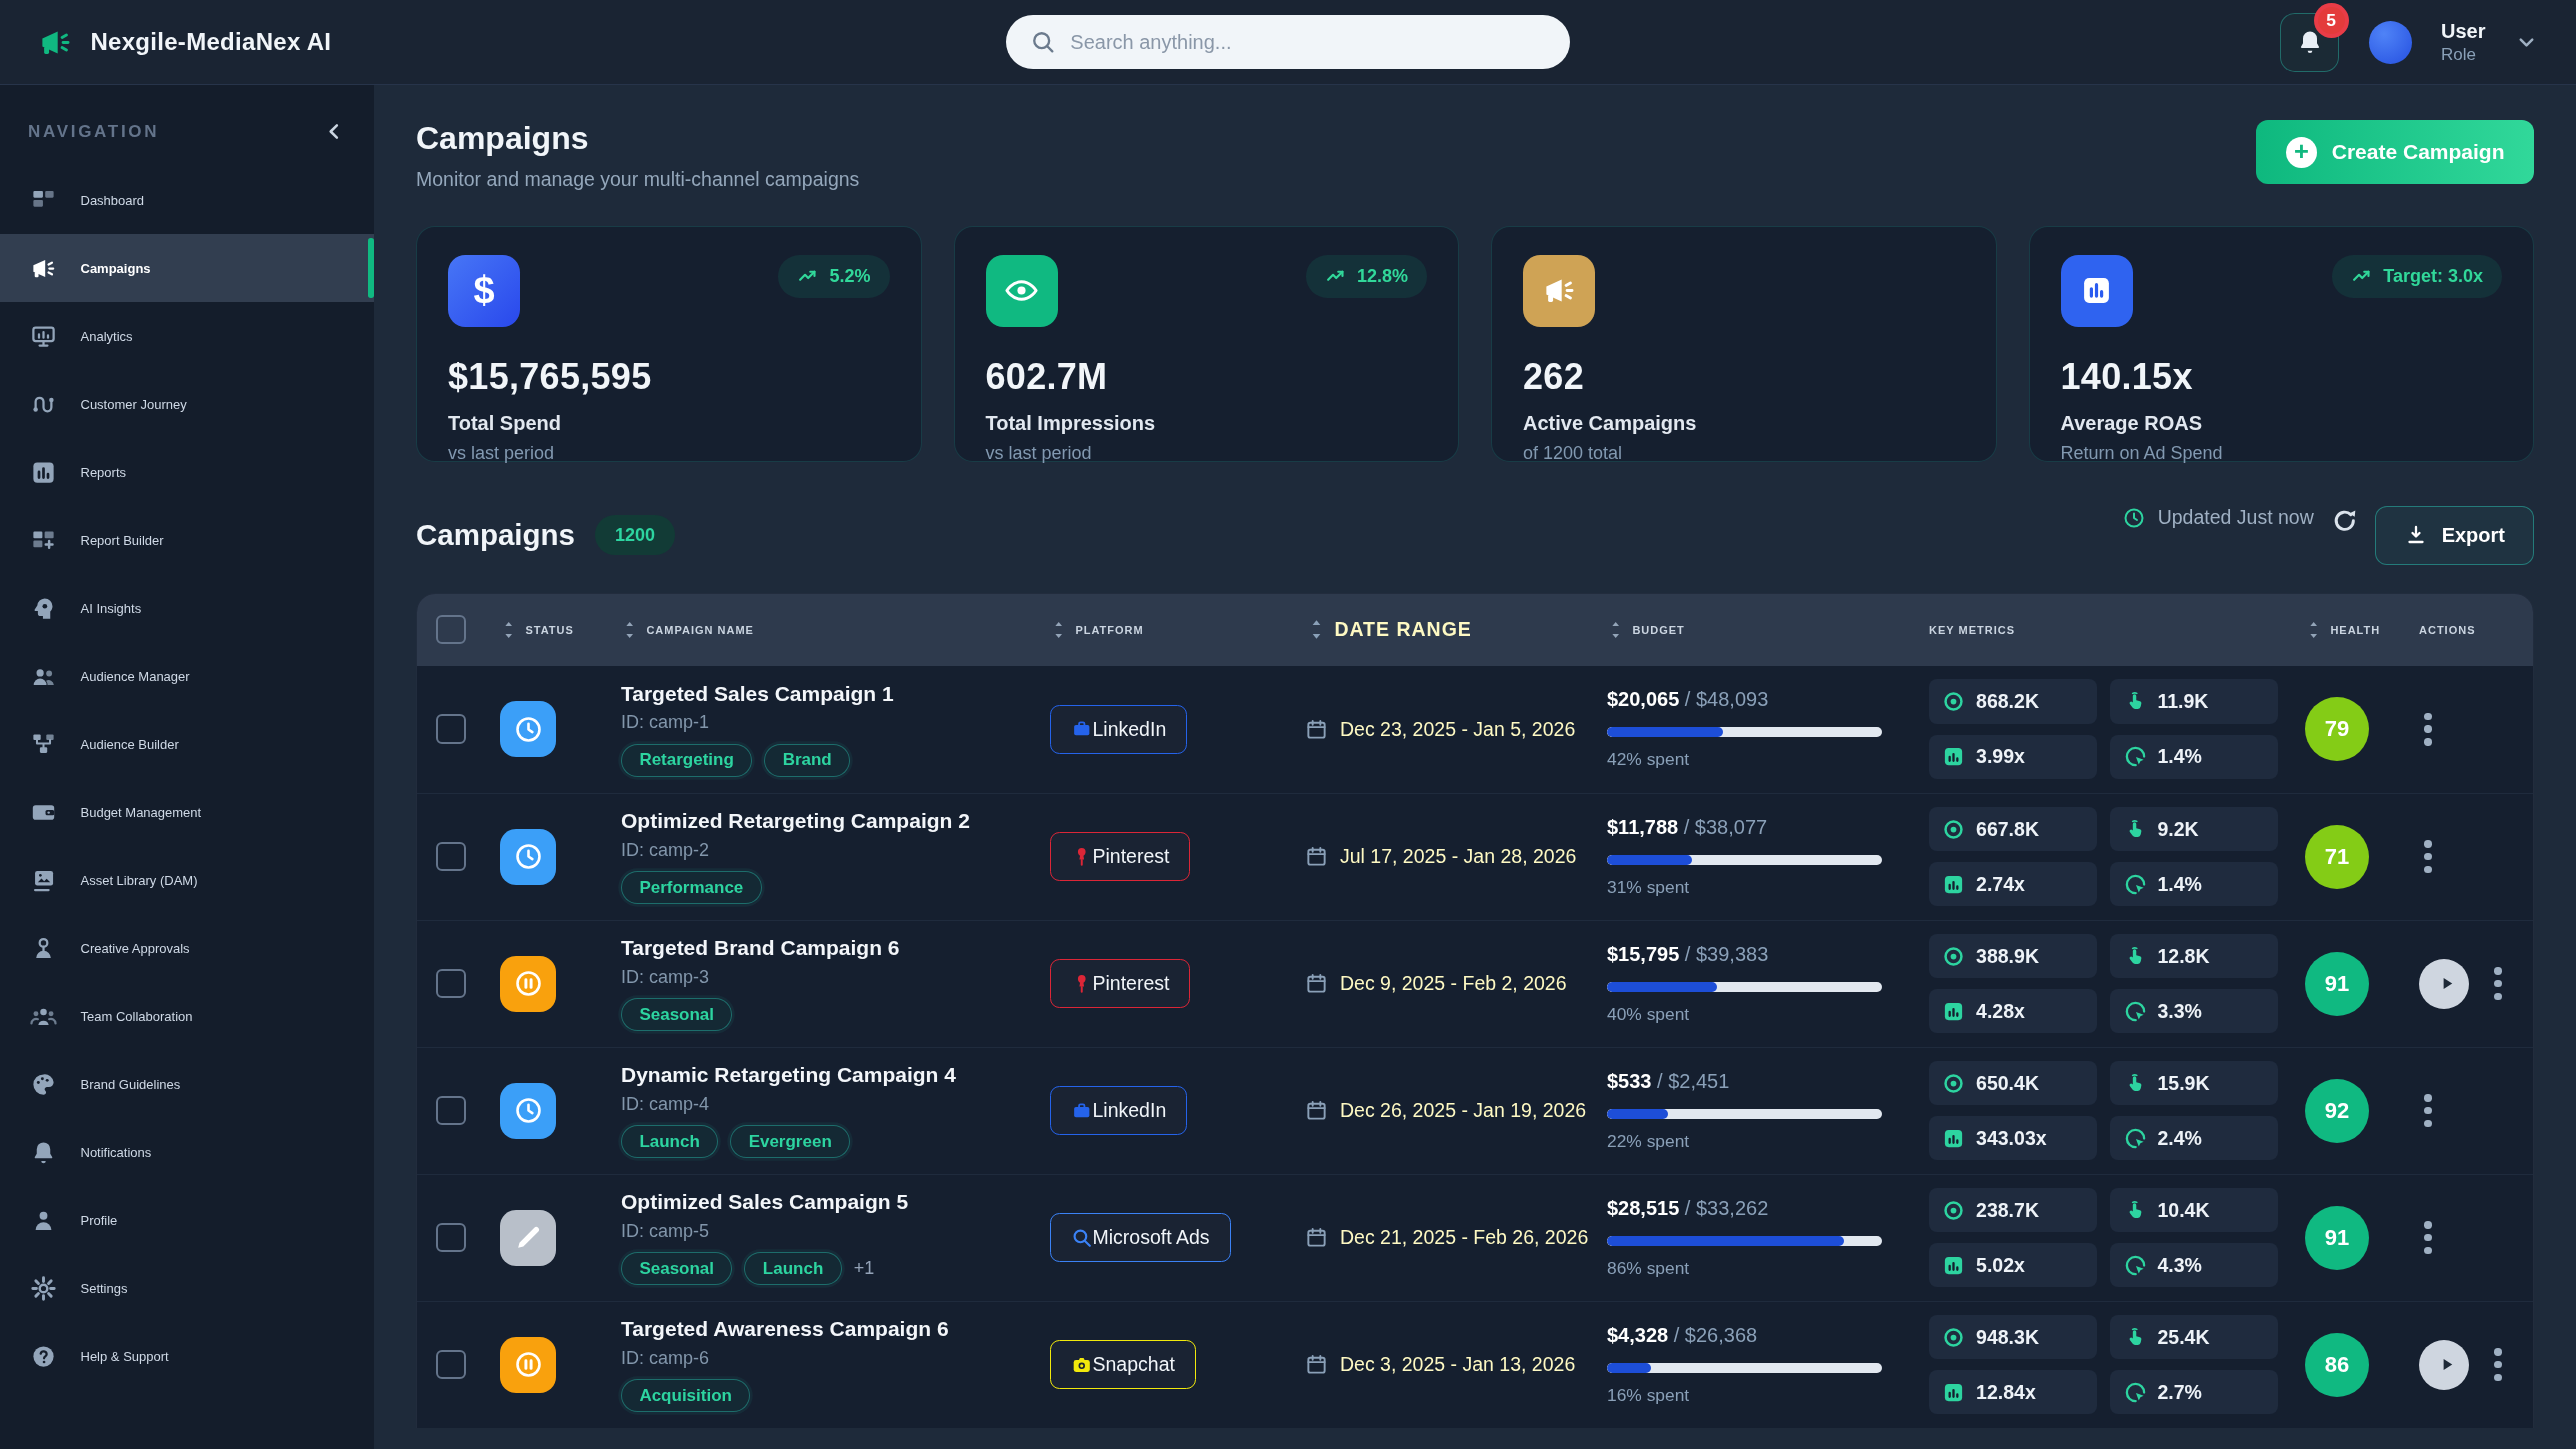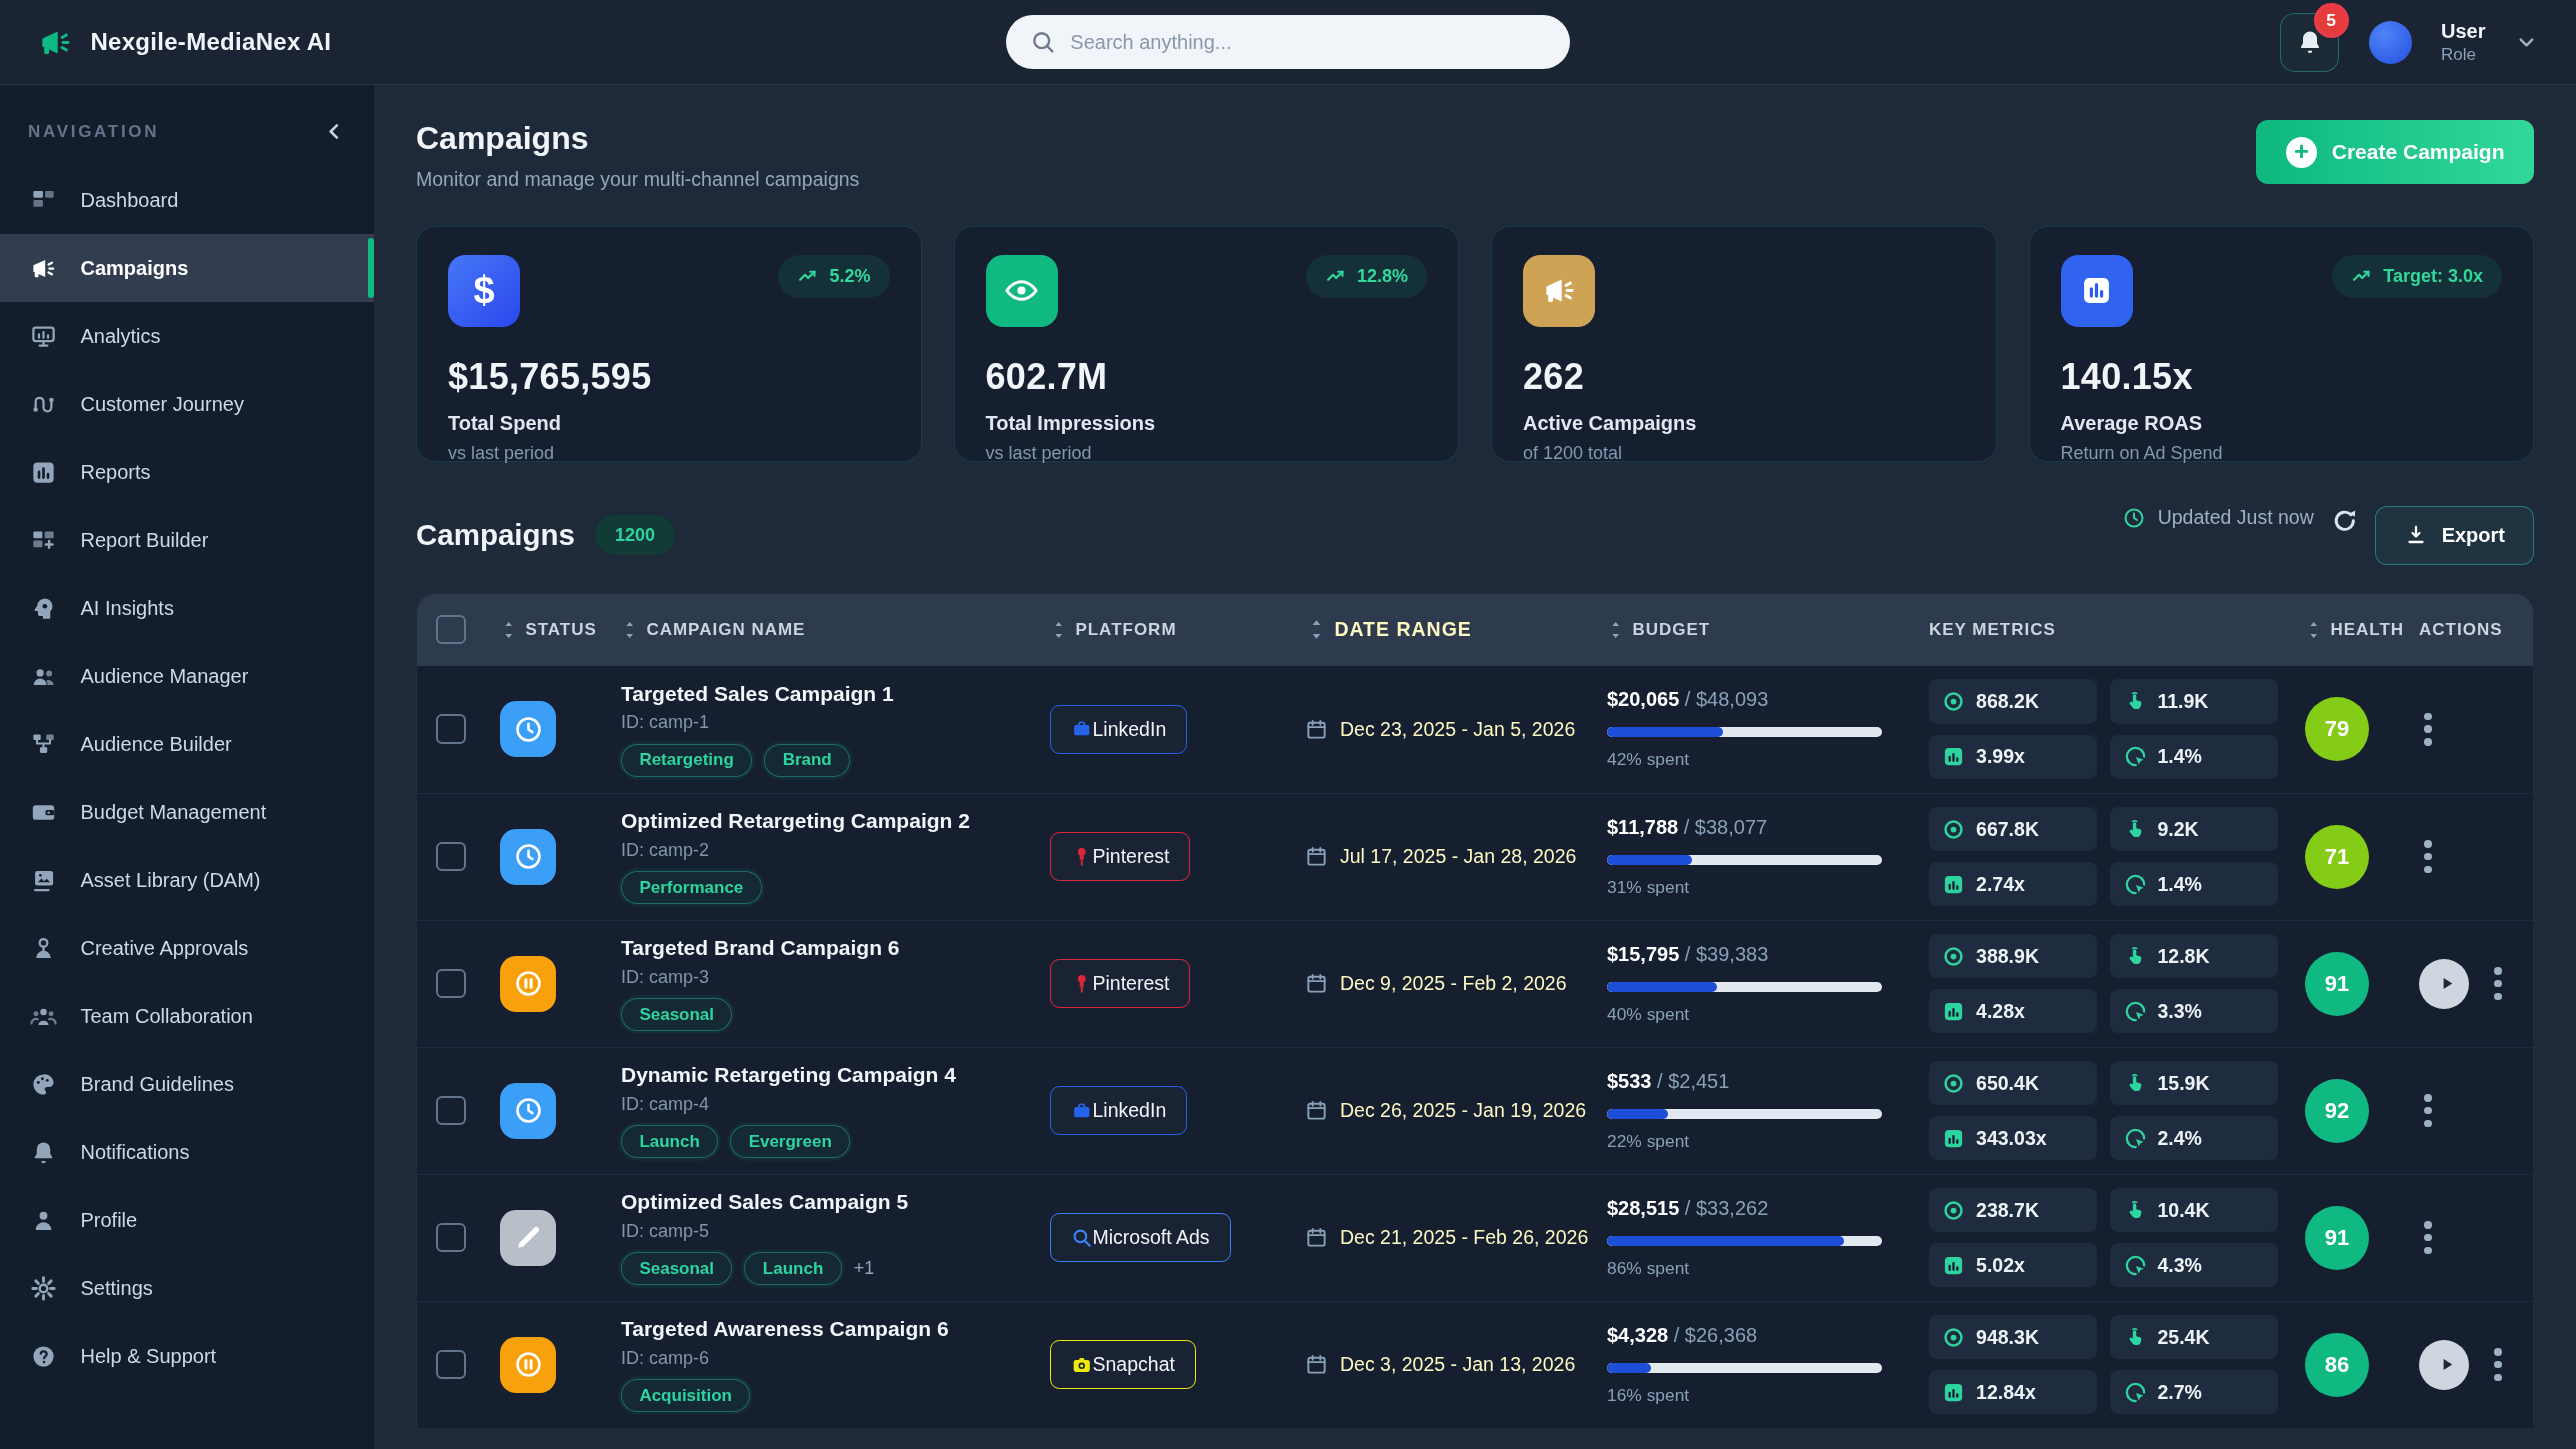--- a/index.html
+++ b/index.html
@@ -43,21 +43,21 @@
   .uname{font-size:20px;font-weight:700}
   .urole{font-size:17px;color:var(--mut)}
   .chev{width:23px;height:23px;color:#9fb0c3}
   
   .sidebar{grid-area:side;background:var(--side);overflow:hidden;display:flex;flex-direction:column}
   .navhead{display:flex;align-items:center;justify-content:space-between;padding:35px 28px 23px}
   .navlabel{font-size:17px;font-weight:700;letter-spacing:2.7px;color:var(--mut2)}
   .collapse{color:#cbd5e1;width:23px;height:23px;cursor:pointer}
   .nav-item{position:relative;display:flex;align-items:center;gap:24px;height:68px;padding:0 29.5px;cursor:pointer}
   .nav-item .nav-ico{width:27px;height:27px;color:#93a5ba;flex:none}
-  .nav-item .nav-label{font-size:20px;color:#cfd9e6}
+  .nav-item .nav-label{font-size:13px;color:#cfd9e6}
   .nav-item.active{background:#323e50}
   .nav-item.active .nav-label{color:#fff;font-weight:700}
   .nav-item.active .nav-ico{color:#fff}
   .active-bar{position:absolute;right:0;top:4px;bottom:4px;width:6px;background:#10b981;border-radius:2.7px}
   
   .main{grid-area:main;overflow:hidden;padding:35px 42px 0}
   .pagehead{display:flex;align-items:flex-start;justify-content:space-between}
   .ptitle{font-size:32px;font-weight:700}
   .psub{font-size:19.5px;color:#94a7bb;margin-top:10.7px}
   .create-btn{display:flex;align-items:center;gap:14.8px;background:linear-gradient(90deg,#0eb87e,#31d89a);
@@ -95,21 +95,21 @@
     border:1.7px solid rgba(45,212,191,.45);border-radius:12px;height:59px;padding:0 28px;
     color:#fff;font-size:20px;font-weight:700;font-family:"Liberation Sans",sans-serif;cursor:pointer}
   .export-btn svg{width:24px;height:24px}
   
   .tablewrap{margin-top:28px;background:var(--panel);border:1.3px solid rgba(148,163,184,.1);
     border-bottom:none;border-radius:19px 19px 0 0;overflow:hidden}
   .trow{display:flex;align-items:center;padding:0 19px}
   .thead{background:var(--thead);height:72px}
   .brow{height:127px;border-top:1.3px solid #1f2b3d}
   .brow:first-of-type{border-top:none}
-  .th{display:flex;align-items:center;gap:8px;color:#cbd5e1;font-size:17px;font-weight:700;letter-spacing:1px}
+  .th{display:flex;align-items:center;gap:8px;color:#cbd5e1;font-size:11px;font-weight:700;letter-spacing:1px}
   .sort{width:17.4px;height:20px;color:#93a4b8;flex:none;cursor:pointer}
   .c-check{width:64px;flex:none;display:flex;align-items:center}
   .cb{width:29.5px;height:29.5px;border:2px solid #64748b;border-radius:6px;cursor:pointer}
   .c-status{width:121px;flex:none;display:flex;align-items:center;gap:8px}
   .c-name{flex:1;min-width:429px}
   .c-platform{width:255px;flex:none;display:flex;align-items:center;gap:8px}
   .c-date{width:302px;flex:none;display:flex;align-items:flex-start;gap:12px;color:#fef9c3;font-size:19.5px}
   .c-date svg{width:23px;height:23px;color:#8aa0b8;flex:none}
   .c-budget{width:322px;flex:none}
   .c-metrics{width:376px;flex:none}

